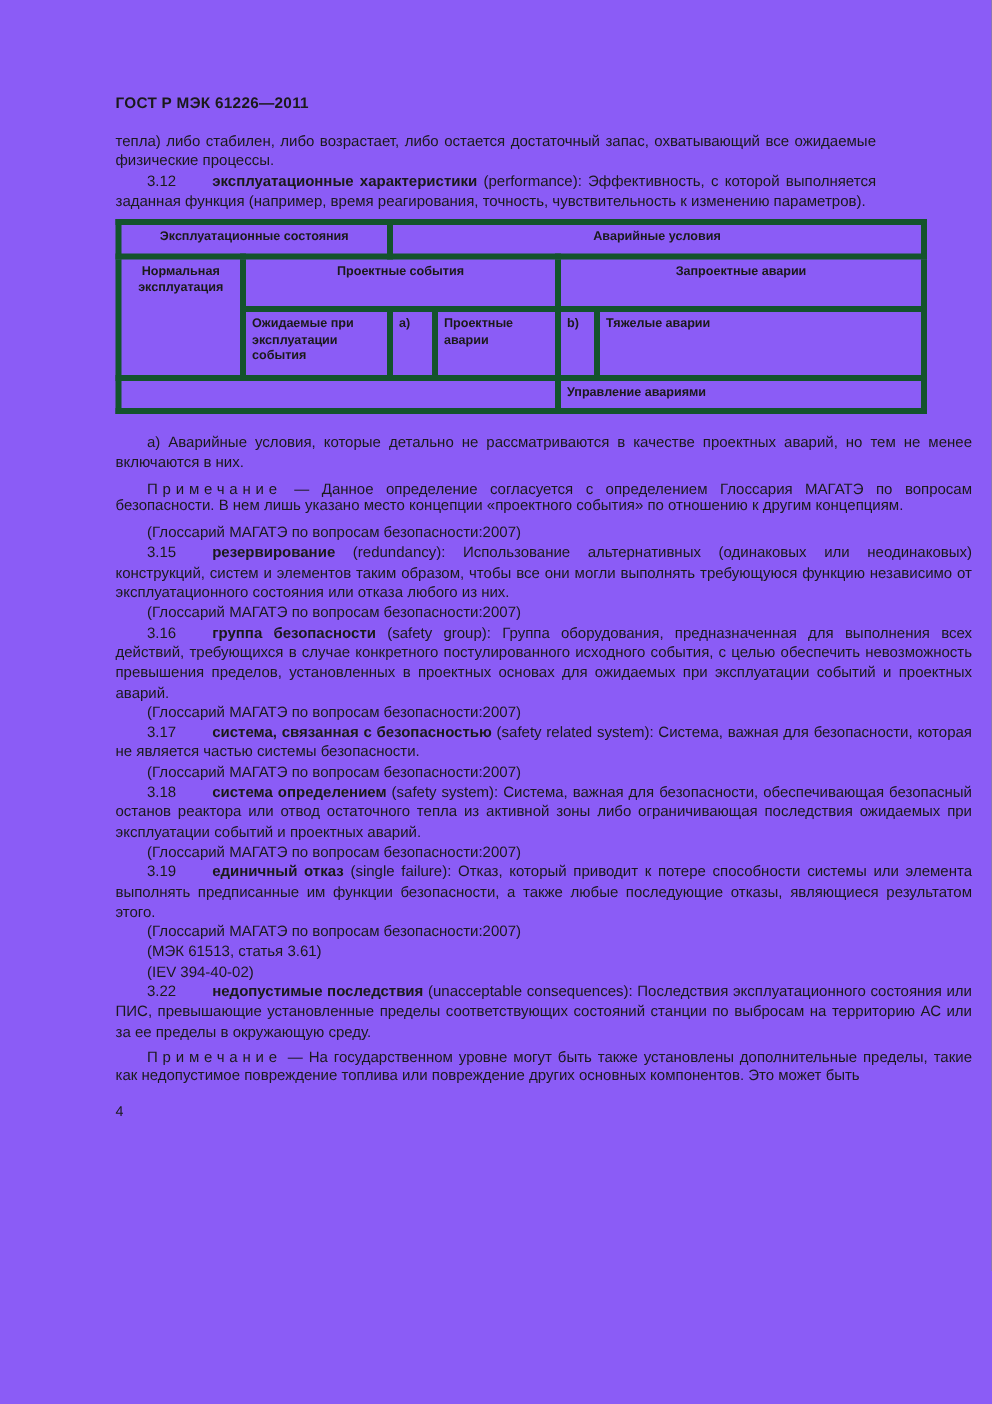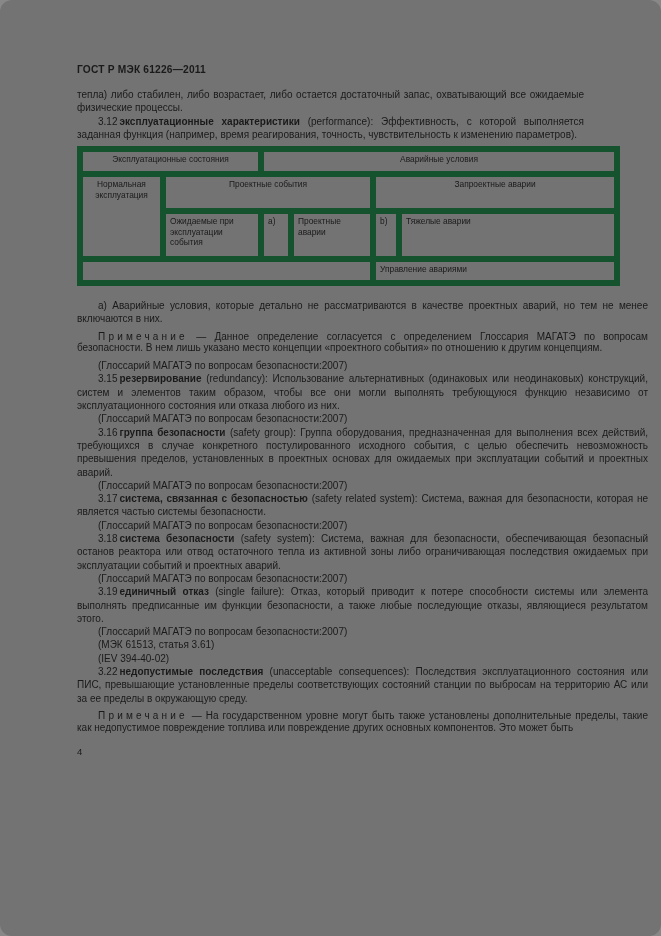--- a/index.html
+++ b/index.html
@@ -1,60 +1,60 @@
 <!DOCTYPE html>
 <html lang="ru"><head>
 <meta charset="utf-8">
 <style>
   html,body{margin:0;padding:0;background:#888;}
   .page{
     position:relative;
     width:661px;height:936px;
-    background:#737373;
+    background:#8b5cf6;
     color:#1a1a1a;
     font-family:"Liberation Sans", sans-serif;
     box-sizing:border-box;
     padding:64px 0 0 77px;
     overflow:hidden;
-    border-radius:12px;
   }
   .doc-header{
     font-size:10.2px;font-weight:bold;letter-spacing:0.2px;
     margin:0 0 13px 0;
   }
   .upper{width:507px;}
   .lower{width:571px;}
   p{margin:0;}
   .body-p{
     font-size:10px;line-height:13.3px;
     text-align:justify;
     hyphens:auto;-webkit-hyphens:auto;
   }
   .indent{text-indent:21px;}
-  .num{margin-right:2px;}
+  .num{margin-right:24px;}
   .term{font-weight:bold;}
   .note-p{
     font-size:10px;line-height:11.7px;
     text-align:justify;text-indent:21px;
     margin:5px 0 5px 0;
     hyphens:auto;-webkit-hyphens:auto;
   }
   .note-label{letter-spacing:0.32em;}
   
   table.pstable{
     border-collapse:collapse;table-layout:fixed;
     width:537px;
     margin:5px 0 13px 0;
     font-size:8.4px;line-height:10.6px;
   }
   table.pstable td{
-    border:6px solid #14532d;
+    border:4px solid #14532d;
     padding:2px 4px;
     vertical-align:top;
     overflow:hidden;
+    font-weight:bold;
   }
   td.c-center{text-align:center;vertical-align:middle;}
   td.c-mid{vertical-align:middle;}
   td.noborder{border:none;}
   tr.r1 td{height:15px;}
   tr.r2 td{height:27px;}
   tr.r3 td{height:38px;}
   tr.r4 td{height:14px;}
   .page-number{
     font-size:9.5px;
@@ -115,21 +115,21 @@
 
     <p class="body-p indent"><span class="num">3.15</span><span class="term">резервирование</span><span> (redundancy): Использование альтернативных (одинаковых или неодинаковых) конструкций, систем и элементов таким образом, чтобы все они могли выполнять требующуюся функцию независимо от эксплуатационного состояния или отказа любого из них.</span></p>
     <p class="body-p indent">(Глоссарий МАГАТЭ по вопросам безопасности:2007)</p>
 
     <p class="body-p indent"><span class="num">3.16</span><span class="term">группа безопасности</span><span> (safety group): Группа оборудования, предназначенная для выполнения всех действий, требующихся в случае конкретного постулированного исходного события, с целью обеспечить невозможность превышения пределов, установленных в проектных основах для ожидаемых при эксплуатации событий и проектных аварий.</span></p>
     <p class="body-p indent">(Глоссарий МАГАТЭ по вопросам безопасности:2007)</p>
 
     <p class="body-p indent"><span class="num">3.17</span><span class="term">система, связанная с безопасностью</span><span> (safety related system): Система, важная для безопасности, которая не является частью системы безопасности.</span></p>
     <p class="body-p indent">(Глоссарий МАГАТЭ по вопросам безопасности:2007)</p>
 
-    <p class="body-p indent"><span class="num">3.18</span><span class="term">система безопасности</span><span> (safety system): Система, важная для безопасности, обеспечивающая безопасный останов реактора или отвод остаточного тепла из активной зоны либо ограничивающая последствия ожидаемых при эксплуатации событий и проектных аварий.</span></p>
+    <p class="body-p indent"><span class="num">3.18</span><span class="term">система определением</span><span> (safety system): Система, важная для безопасности, обеспечивающая безопасный останов реактора или отвод остаточного тепла из активной зоны либо ограничивающая последствия ожидаемых при эксплуатации событий и проектных аварий.</span></p>
     <p class="body-p indent">(Глоссарий МАГАТЭ по вопросам безопасности:2007)</p>
 
     <p class="body-p indent"><span class="num">3.19</span><span class="term">единичный отказ</span><span> (single failure): Отказ, который приводит к потере способности системы или элемента выполнять предписанные им функции безопасности, а также любые последующие отказы, являющиеся результатом этого.</span></p>
     <p class="body-p indent">(Глоссарий МАГАТЭ по вопросам безопасности:2007)</p>
 
     <p class="body-p indent">(МЭК 61513, статья 3.61)</p>
 
     <p class="body-p indent">(IEV 394-40-02)</p>
 
     <p class="body-p indent"><span class="num">3.22</span><span class="term">недопустимые последствия</span><span> (unacceptable consequences): Последствия эксплуатационного состояния или ПИС, превышающие установленные пределы соответствующих состояний станции по выбросам на территорию АС или за ее пределы в окружающую среду.</span></p>

